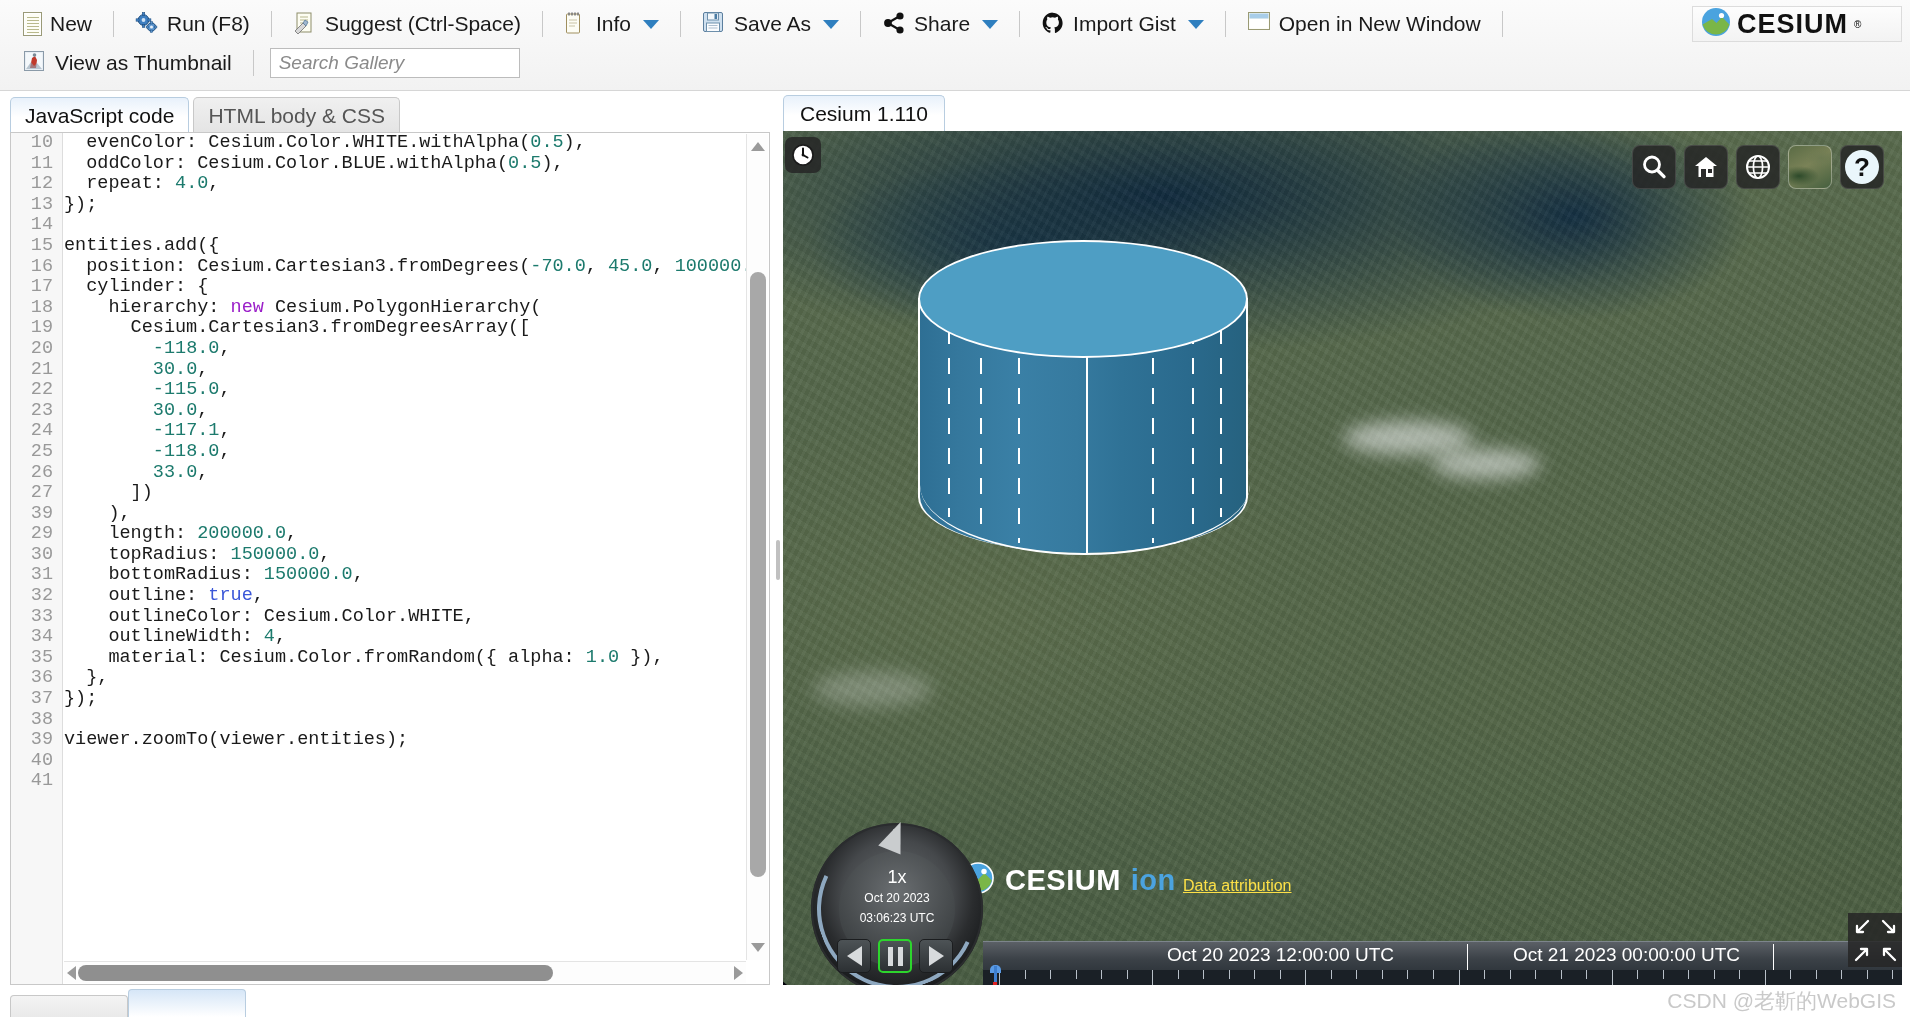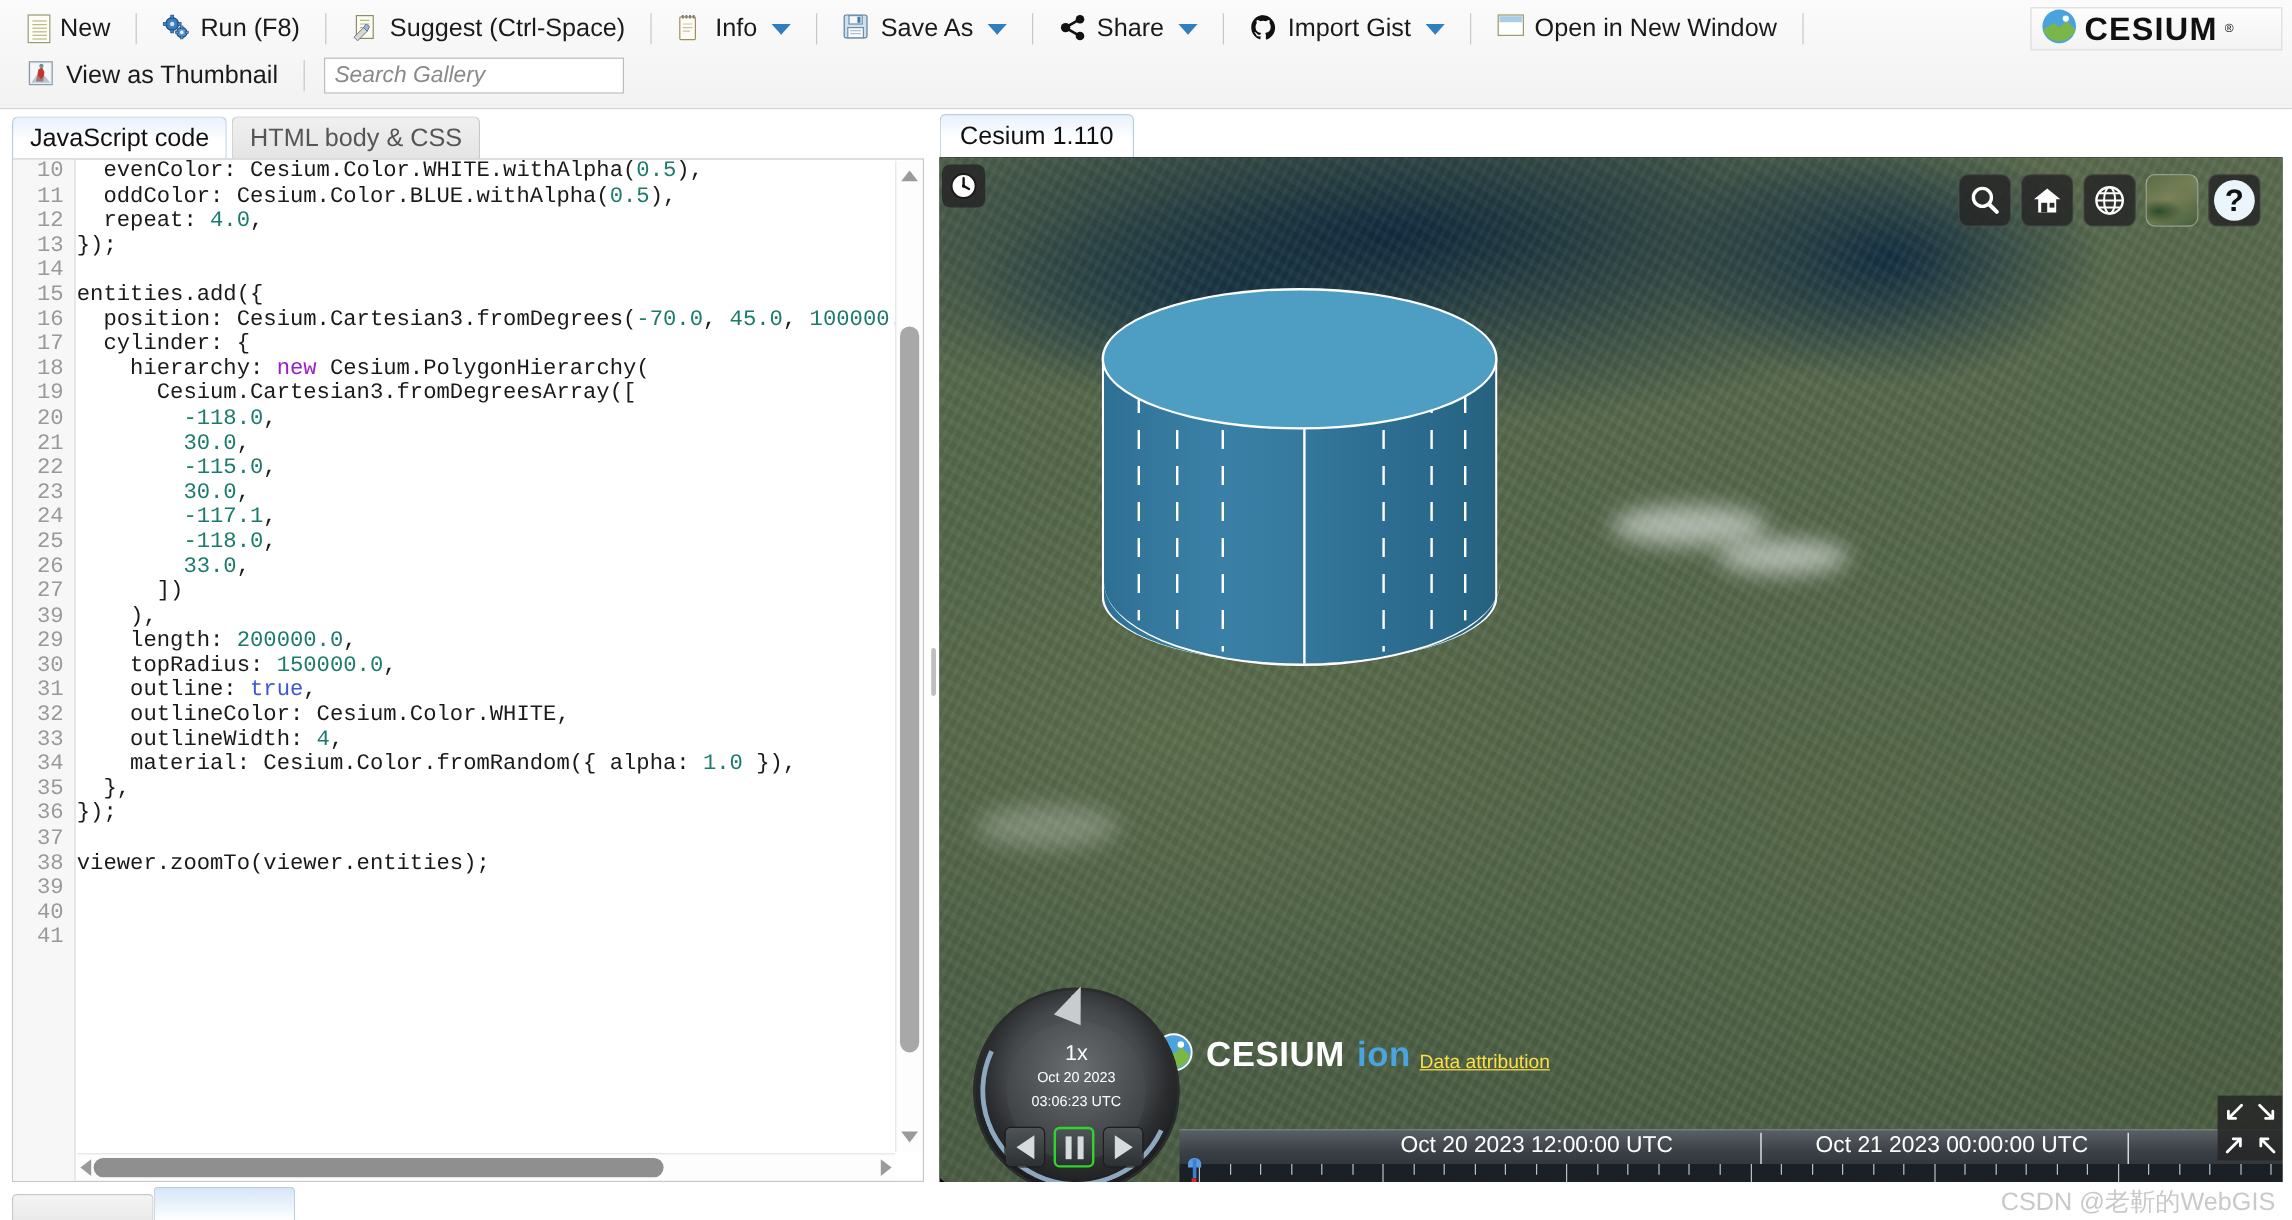--- a/index.html
+++ b/index.html
@@ -532,20 +532,21 @@
         <div class="cl">        <span class="num">30.0</span>,</div>
         <div class="cl">        <span class="num">-115.0</span>,</div>
         <div class="cl">        <span class="num">30.0</span>,</div>
         <div class="cl">        <span class="num">-117.1</span>,</div>
         <div class="cl">        <span class="num">-118.0</span>,</div>
         <div class="cl">        <span class="num">33.0</span>,</div>
         <div class="cl">      ])</div>
         <div class="cl">    ),</div>
         <div class="cl">    length: <span class="num">200000.0</span>,</div>
         <div class="cl">    topRadius: <span class="num">150000.0</span>,</div>
+        <div class="cl">    bottomRadius: <span class="num">150000.0</span>,</div>
         <div class="cl">    outline: <span class="bool">true</span>,</div>
         <div class="cl">    outlineColor: Cesium.Color.WHITE,</div>
         <div class="cl">    outlineWidth: <span class="num">4</span>,</div>
         <div class="cl">    material: Cesium.Color.fromRandom({ alpha: <span class="num">1.0</span> }),</div>
         <div class="cl">  },</div>
         <div class="cl">});</div>
         <div class="cl"></div>
         <div class="cl">viewer.zoomTo(viewer.entities);</div>
         <div class="cl"></div>
       </div>

